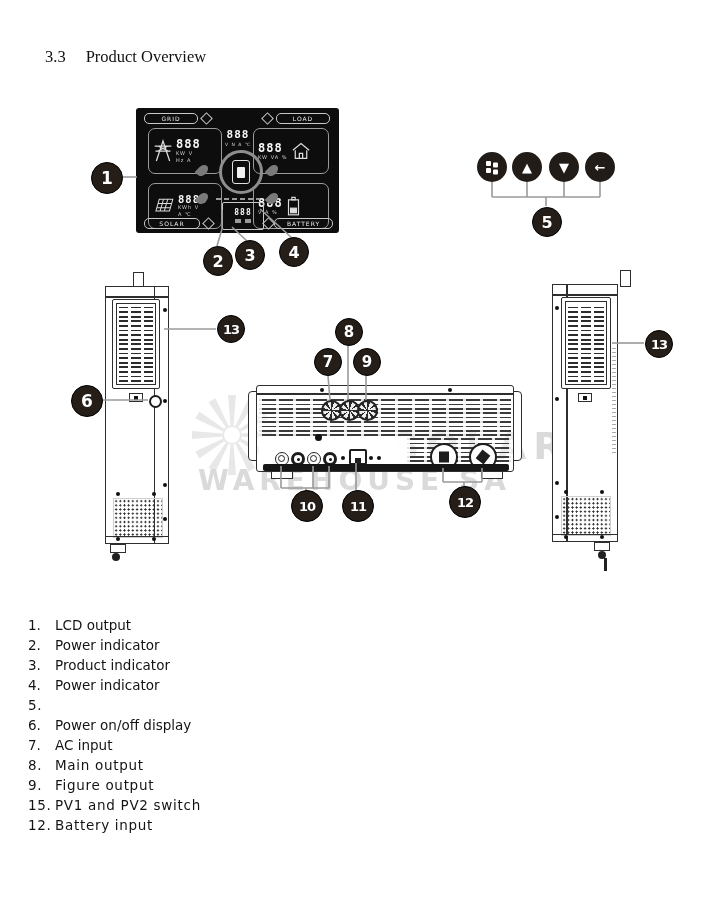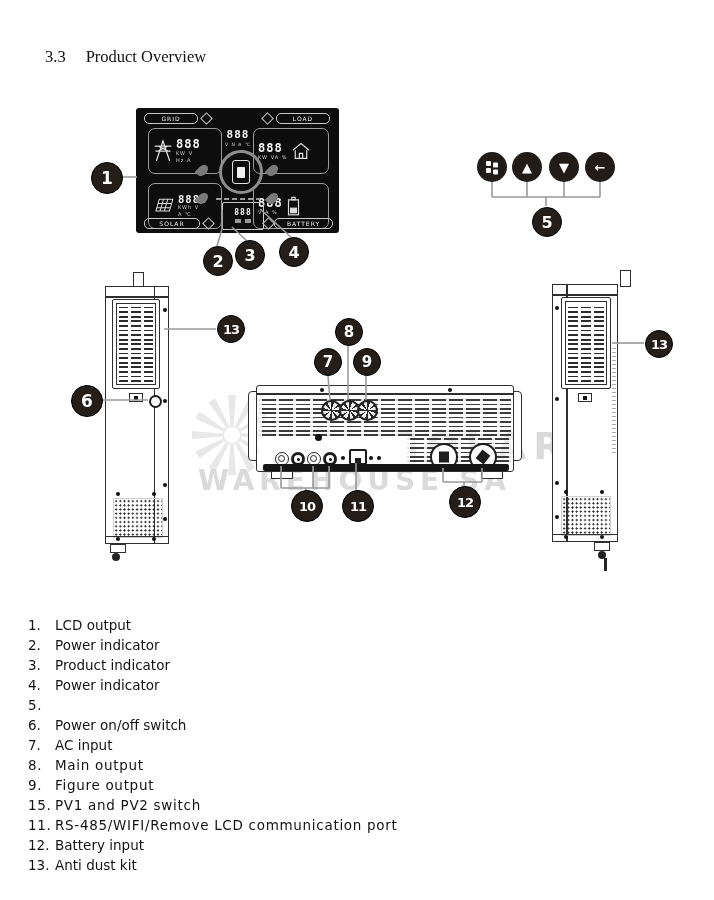--- a/index.html
+++ b/index.html
@@ -378,46 +378,38 @@
         </li>
       <li>
           <span class="num">4.</span>
           <span>Power indicator</span>
         </li>
       <li>
           <span class="num">5.</span>
         </li>
       <li>
           <span class="num">6.</span>
-          <span>Power on/off switch</span>
+          <span>Power on/off display</span>
         </li>
       <li>
           <span class="num">7.</span>
           <span>AC input</span>
         </li>
       <li>
           <span class="num">8.</span>
           <span>Main output</span>
         </li>
       <li>
           <span class="num">9.</span>
           <span>Figure output</span>
         </li>
       <li>
           <span class="num">15.</span>
           <span>PV1 and PV2 switch</span>
         </li>
       <li>
-          <span class="num">11.</span>
-          <span>RS-485/WIFI/Remove LCD communication port</span>
-        </li>
-      <li>
           <span class="num">12.</span>
           <span>Battery input</span>
         </li>
-      <li>
-          <span class="num">13.</span>
-          <span>Anti dust kit</span>
-        </li>
     </ol>
   </div>
 
 </div>
 
 </body></html>

